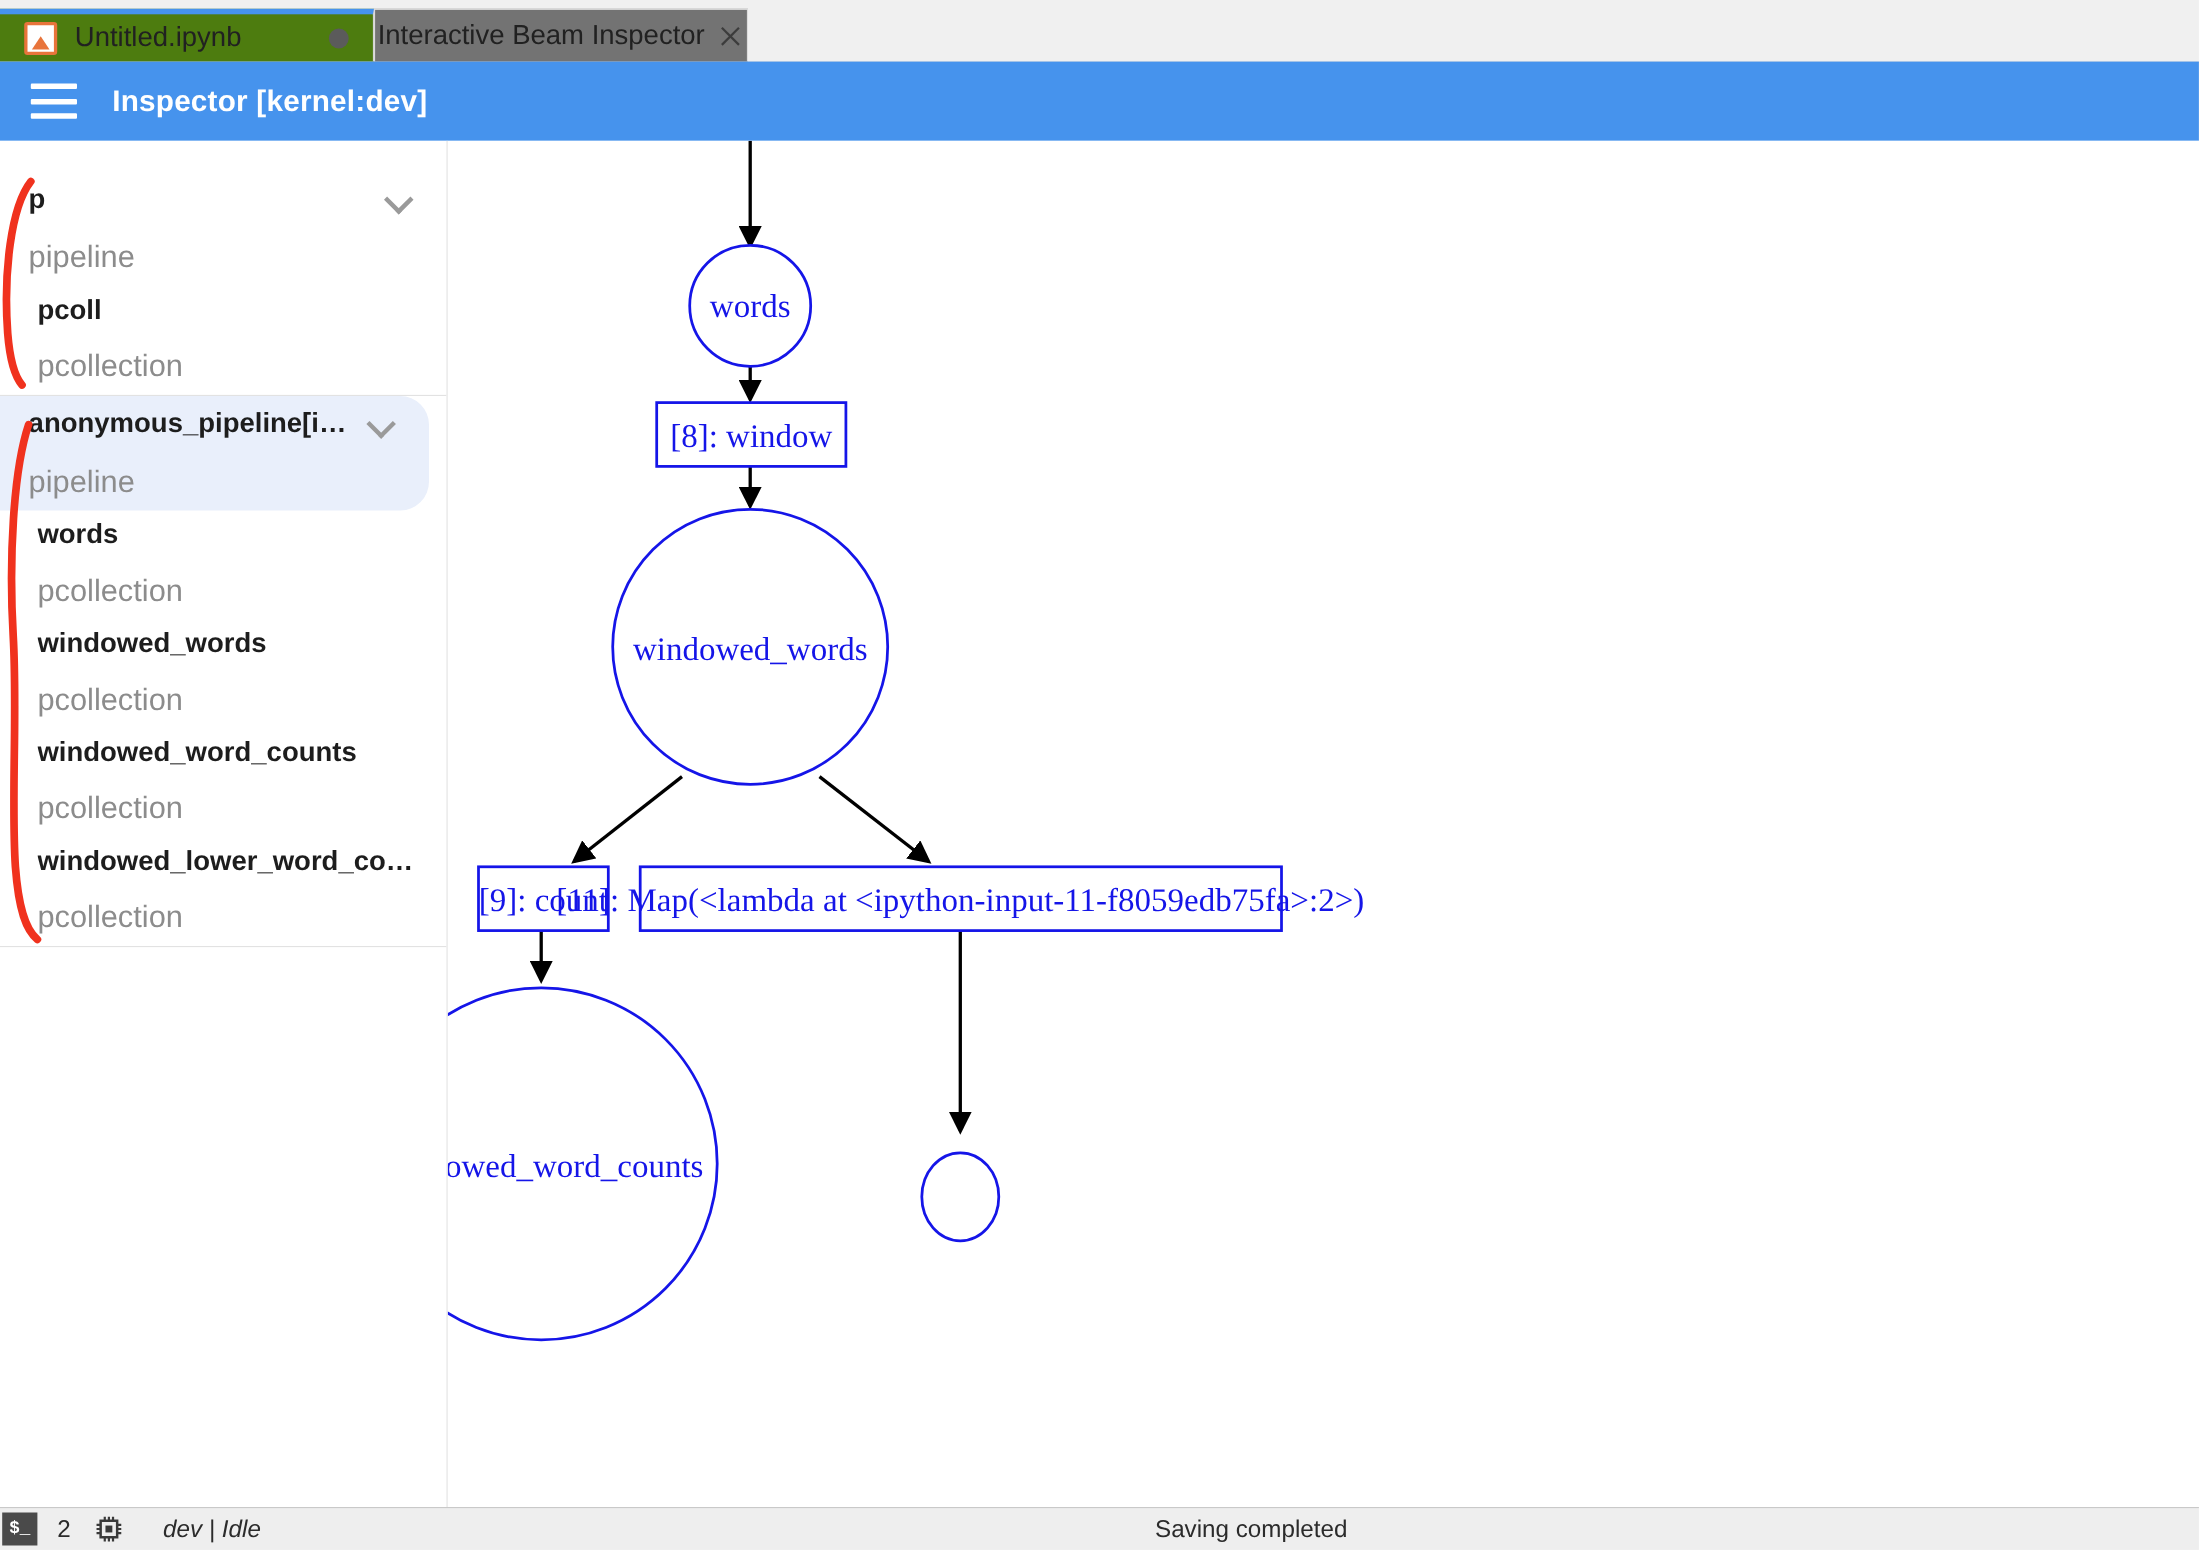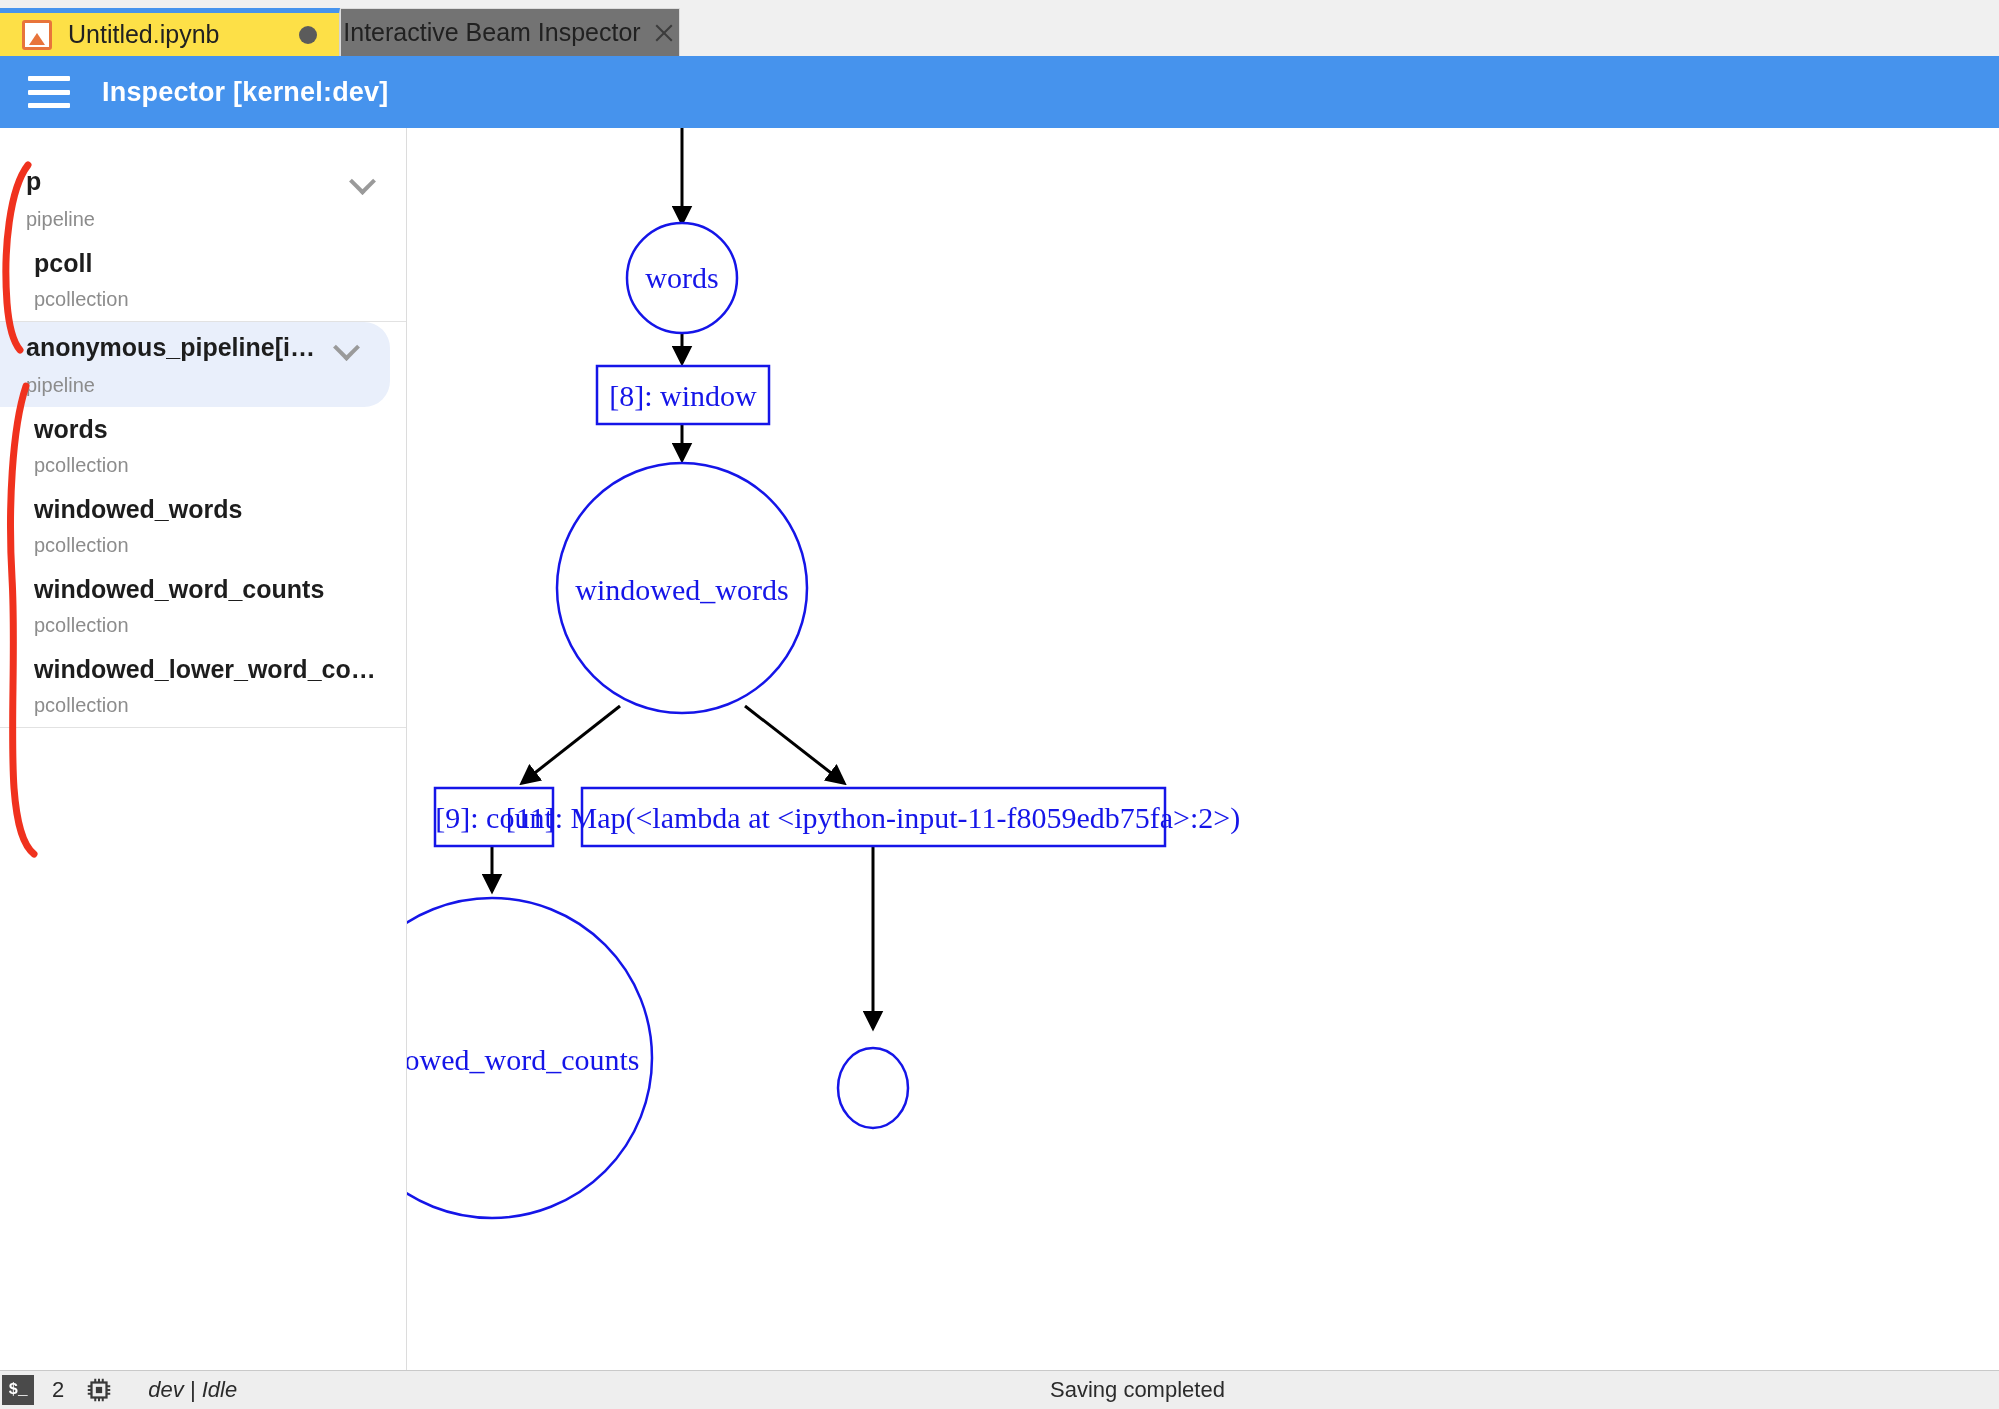--- a/index.html
+++ b/index.html
@@ -19,21 +19,21 @@
     display:flex;align-items:flex-end;
   }
   .tab{
     height:48px;box-sizing:border-box;
     display:flex;align-items:center;
     padding:0 22px;
     font-size:25px;color:#212121;
     position:relative;
   }
   .tab-active-nb{
-    width:340px;background:#fde047;
+    width:340px;background:#4d7c0f;
     border-top:5px solid #4693ed;
     border-right:1px solid #d4d4d4;
   }
   .tab-inspector{
     width:340px;background:#737373;
     border:1px solid #dcdcdc;border-bottom:none;
     justify-content:center;
   }
   .nb-icon{
     width:30px;height:30px;flex:none;margin-right:16px;
@@ -92,21 +92,21 @@
     padding:8px 26px 10px 26px;position:relative;
     min-height:76px;box-sizing:border-box;
   }
   .item-row{display:flex;align-items:center;}
   .item-name{
     font-size:25px;font-weight:bold;color:#1d1d1d;
     white-space:nowrap;overflow:hidden;text-overflow:ellipsis;
     flex:1 1 auto;
   }
   .item-type{
-    font-size:20px;color:#8c8c8c;margin-top:10px;
+    font-size:28px;color:#8c8c8c;margin-top:20px;
   }
   .item.selected{
     background:#e9effb;
     border-top-right-radius:26px;border-bottom-right-radius:26px;
     width:390px;box-sizing:border-box;
   }
   .item.indent{padding-left:34px;}
   .chev{
     width:34px;height:34px;flex:none;margin-left:12px;position:relative;
   }

